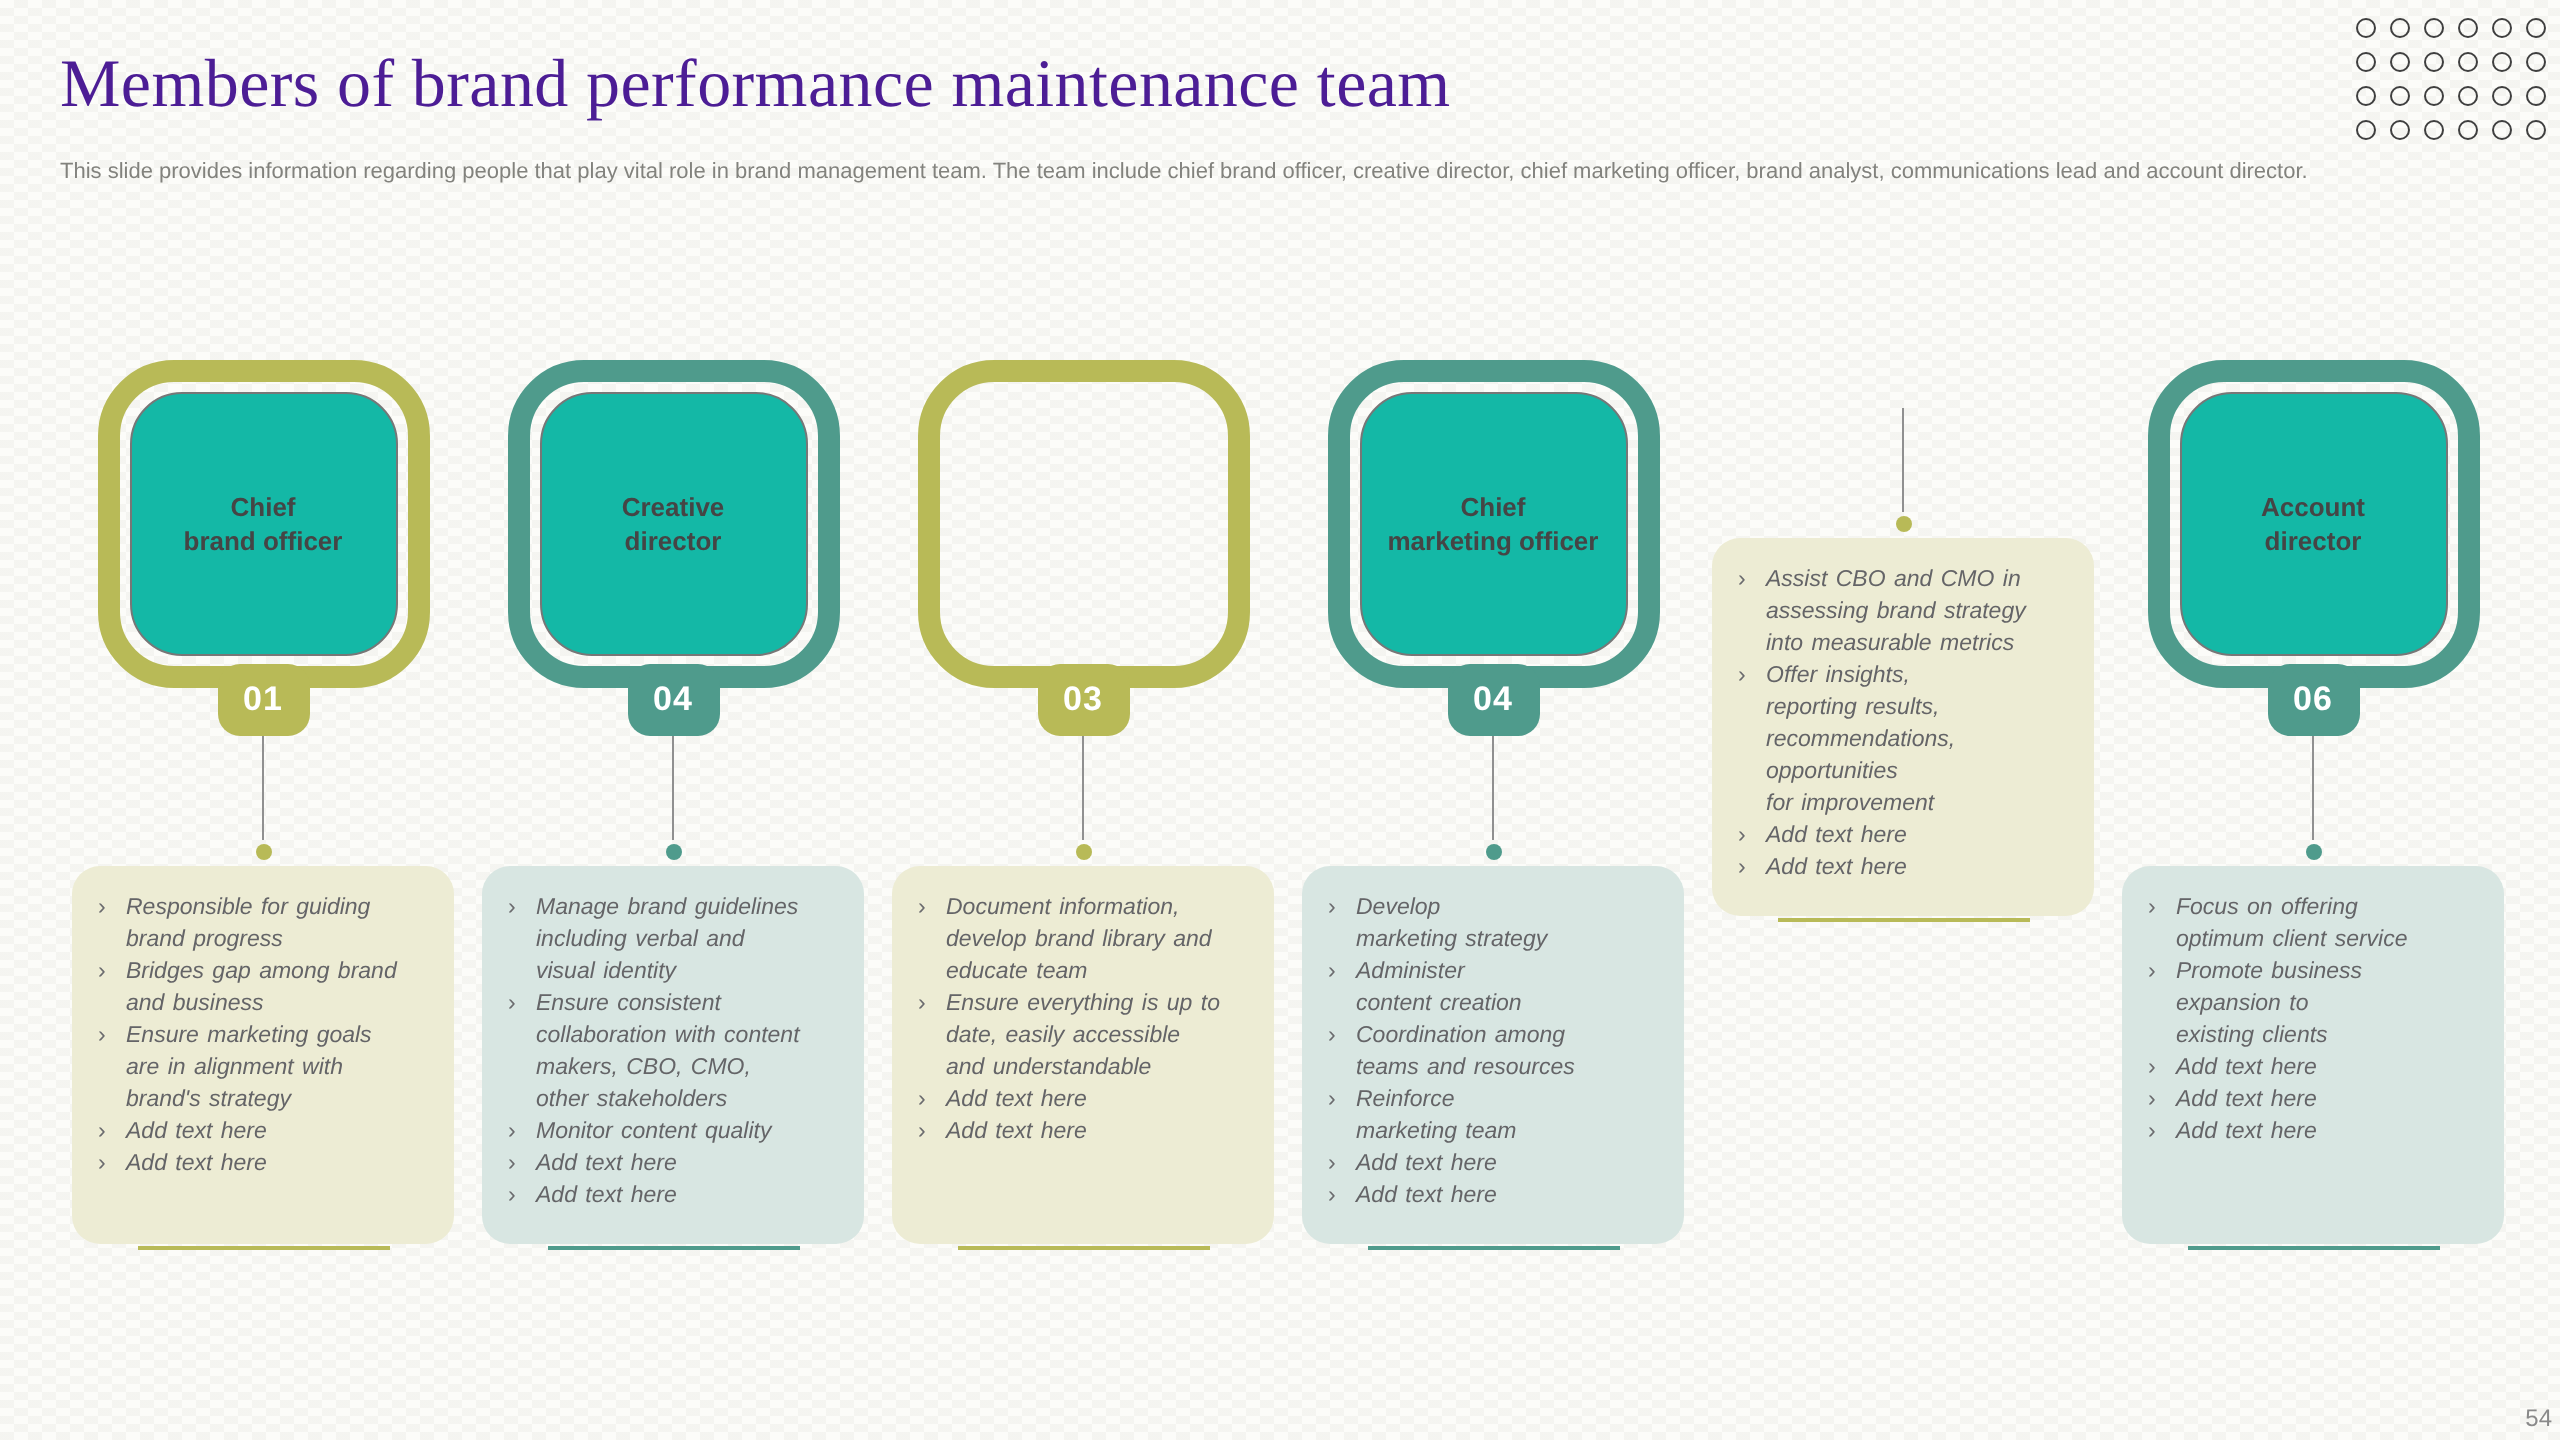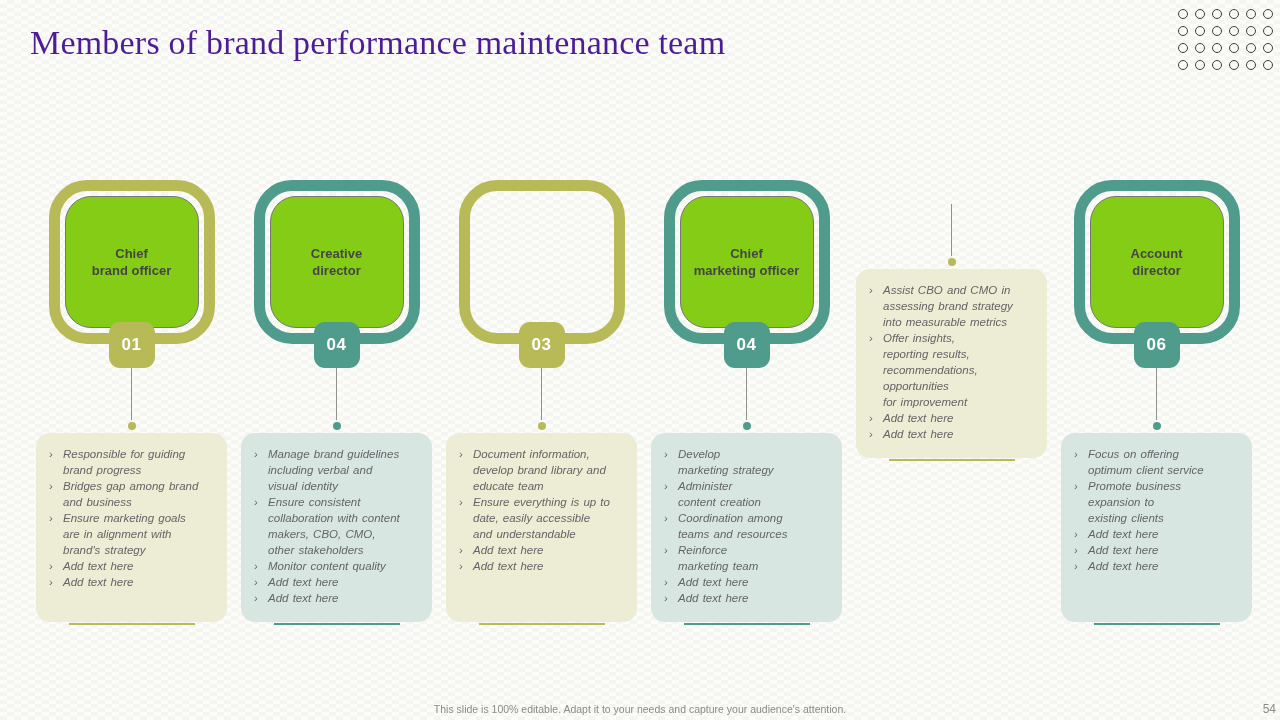--- a/index.html
+++ b/index.html
@@ -47,31 +47,31 @@
   .theme-olive{--c:var(--olive);--c-light:var(--olive-light);}
   .theme-teal{--c:var(--teal);--c-light:var(--teal-light);}
   .card{
     width:166px;height:164px;margin:0 auto;position:relative;
     border:11px solid var(--c);border-radius:38px;
     padding:5px;
   }
   .card-inner{
     width:100%;height:100%;
     border:1px solid #777;border-radius:26px;
-    background:#84cc16;
+    background:#14b8a6;
     display:flex;align-items:center;justify-content:center;
     text-align:center;
   }
   .card-title{
     font-size:13px;font-weight:bold;color:#454545;line-height:17px;
     white-space:pre-line;
   }
   .badge{
     position:absolute;left:50%;bottom:-35px;transform:translateX(-50%);
-    width:46px;height:46px;border-radius:11px;
+    width:46px;height:36px;border-radius:11px;
     background:var(--c);color:#fff;
     font-size:17px;font-weight:bold;letter-spacing:0.5px;
     display:flex;align-items:center;justify-content:center;
     z-index:2;
   }
   .connector{
     width:1px;height:52px;background:#909090;margin:24px auto 0;
   }
   .cdot{
     width:8px;height:8px;border-radius:50%;background:var(--c);
@@ -99,20 +99,21 @@
     font-size:12px;color:#8a8a8a;
   }
 </style>
 </head>
 <body>
 
 <div class="slide">
 
   <h1 class="title">Members of brand performance maintenance team</h1>
 
+  <p class="subtitle">This slide provides information regarding people that play vital role in brand management team. The team include chief brand officer, creative director, chief marketing officer, brand analyst, communications lead and account director.</p>
 
   <div class="dot-grid">
       <span class="ring"></span>
       <span class="ring"></span>
       <span class="ring"></span>
       <span class="ring"></span>
       <span class="ring"></span>
       <span class="ring"></span>
       <span class="ring"></span>
       <span class="ring"></span>
@@ -357,16 +358,15 @@
             <li>
               <span class="marker">›</span>
               <span class="btext">Add text here</span>
             </li>
           </ul>
       <div class="underline"></div>
     </div>
   </div>
     </div>
 
-  <div class="footer">This slide is 100% editable.  Adapt it to your needs and capture your audience's attention.</div>
   <div class="pageno">54</div>
 
 </div>
 
 </body></html>

